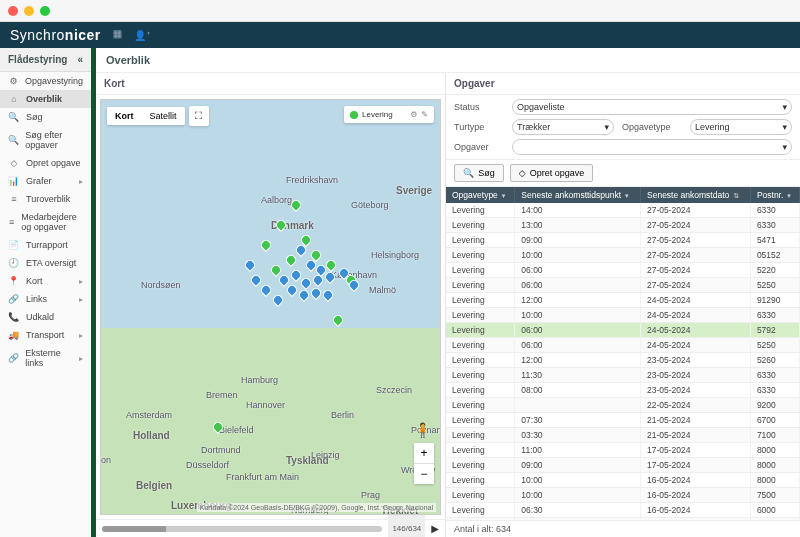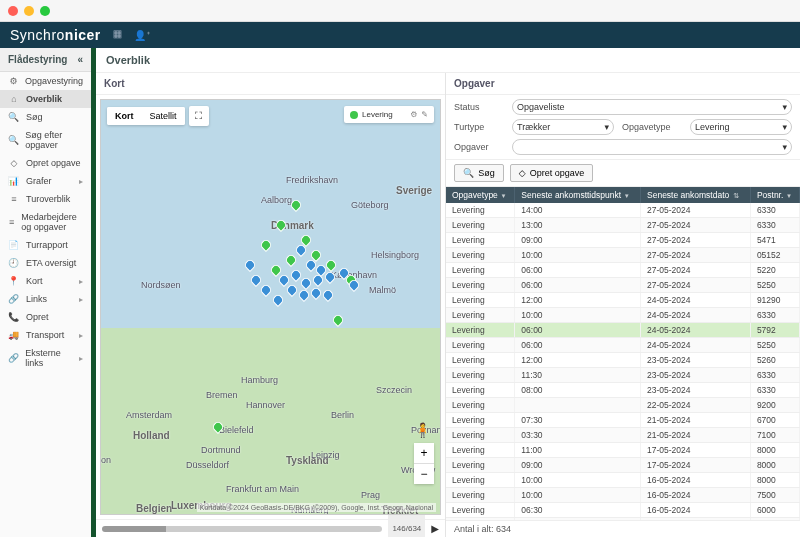--- a/index.html
+++ b/index.html
@@ -138,21 +138,21 @@
           <span>Kort</span>
           <span class="chev">▸</span>
         </div>
         <div class="sidebar-item">
           <span class="glyph">🔗</span>
           <span>Links</span>
           <span class="chev">▸</span>
         </div>
         <div class="sidebar-item">
           <span class="glyph">📞</span>
-          <span>Opret</span>
+          <span>Udkald</span>
         </div>
         <div class="sidebar-item">
           <span class="glyph">🚚</span>
           <span>Transport</span>
           <span class="chev">▸</span>
         </div>
         <div class="sidebar-item">
           <span class="glyph">🔗</span>
           <span>Eksterne links</span>
           <span class="chev">▸</span>
@@ -201,23 +201,23 @@
               <span class="map-label " style="left: 118px; top: 325px;">Bielefeld</span>
               <span class="map-label " style="left: 145px; top: 300px;">Hannover</span>
               <span class="map-label " style="left: 100px; top: 345px;">Dortmund</span>
               <span class="map-label " style="left: 85px; top: 360px;">Düsseldorf</span>
               <span class="map-label country" style="left: 185px; top: 355px;">Tyskland</span>
               <span class="map-label " style="left: 210px; top: 350px;">Leipzig</span>
               <span class="map-label " style="left: 230px; top: 310px;">Berlin</span>
               <span class="map-label " style="left: 275px; top: 285px;">Szczecin</span>
               <span class="map-label " style="left: 310px; top: 325px;">Poznan</span>
               <span class="map-label " style="left: 300px; top: 365px;">Wrocław</span>
-              <span class="map-label country" style="left: 35px; top: 403px;">Belgien</span>
+              <span class="map-label country" style="left: 35px; top: 380px;">Belgien</span>
               <span class="map-label country" style="left: 70px; top: 400px;">Luxembourg</span>
-              <span class="map-label " style="left: 125px; top: 384px;">Frankfurt am Main</span>
+              <span class="map-label " style="left: 125px; top: 372px;">Frankfurt am Main</span>
               <span class="map-label " style="left: 190px; top: 405px;">Nürnberg</span>
               <span class="map-label " style="left: 260px; top: 390px;">Prag</span>
               <span class="map-label country" style="left: 280px; top: 405px;">Tjekkiet</span>
               <span class="map-label " style="left: 185px; top: 75px;">Fredrikshavn</span>
               <span class="map-label " style="left: 160px; top: 95px;">Aalborg</span>
               <span class="map-label " style="left: -20px; top: 355px;">London</span>
             </div>
           <div id="map-pins">
               <div class="pin green" style="left: 190px; top: 100px;"></div>
               <div class="pin green" style="left: 175px; top: 120px;"></div>

